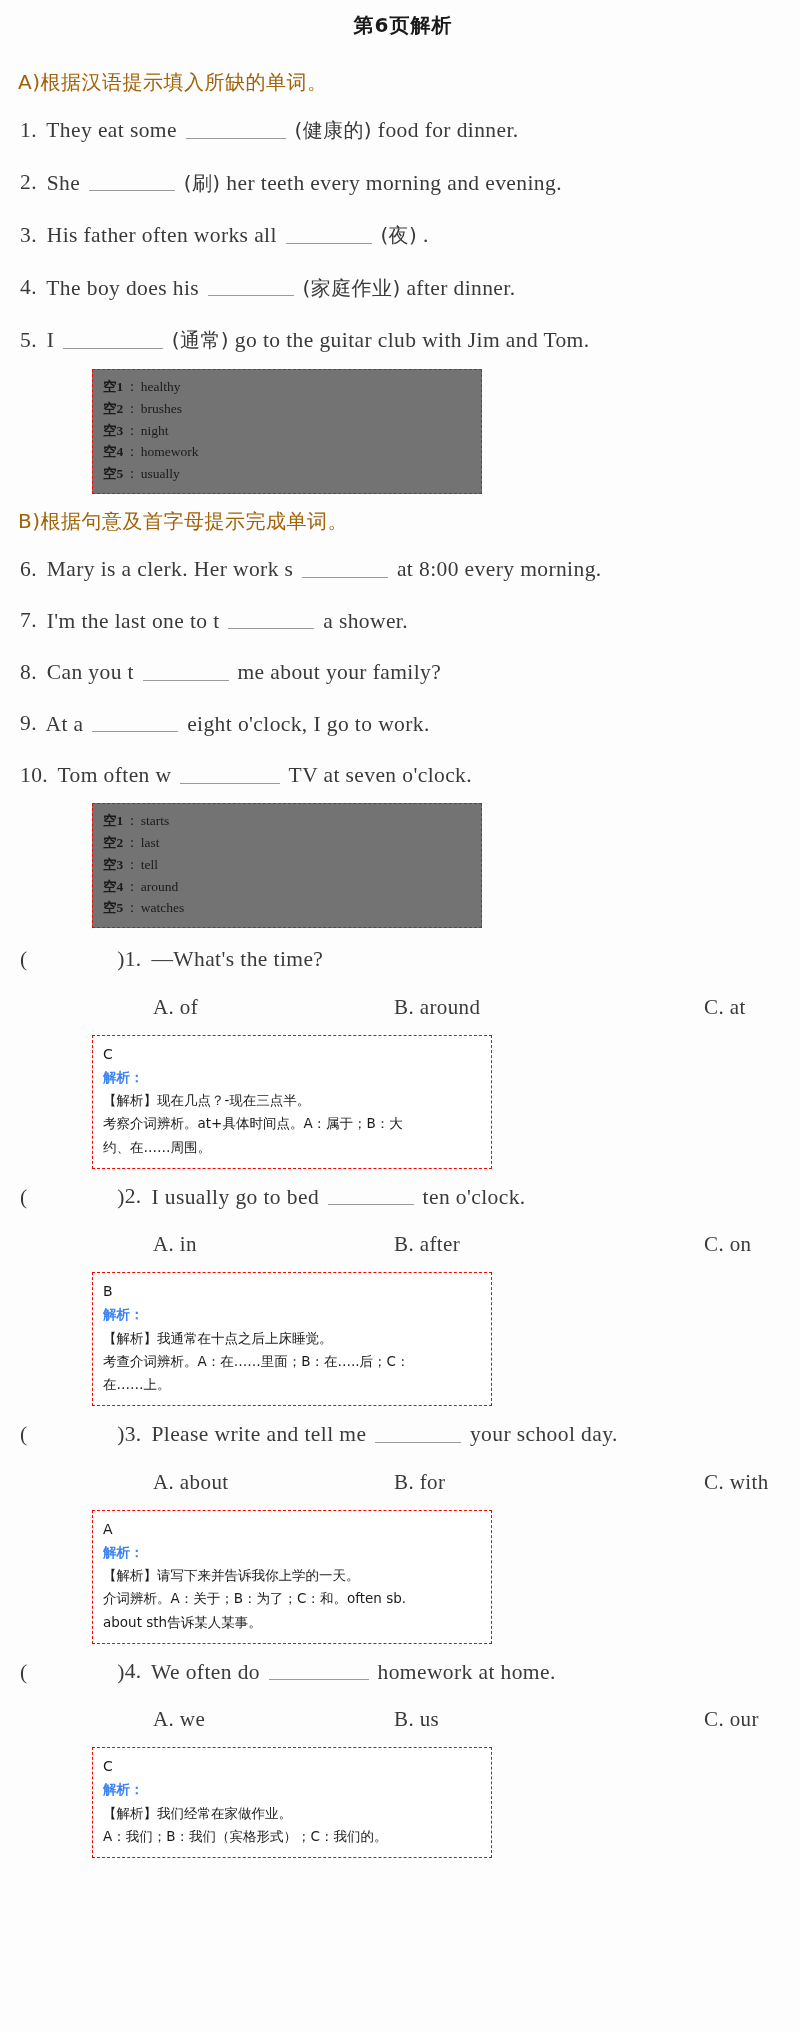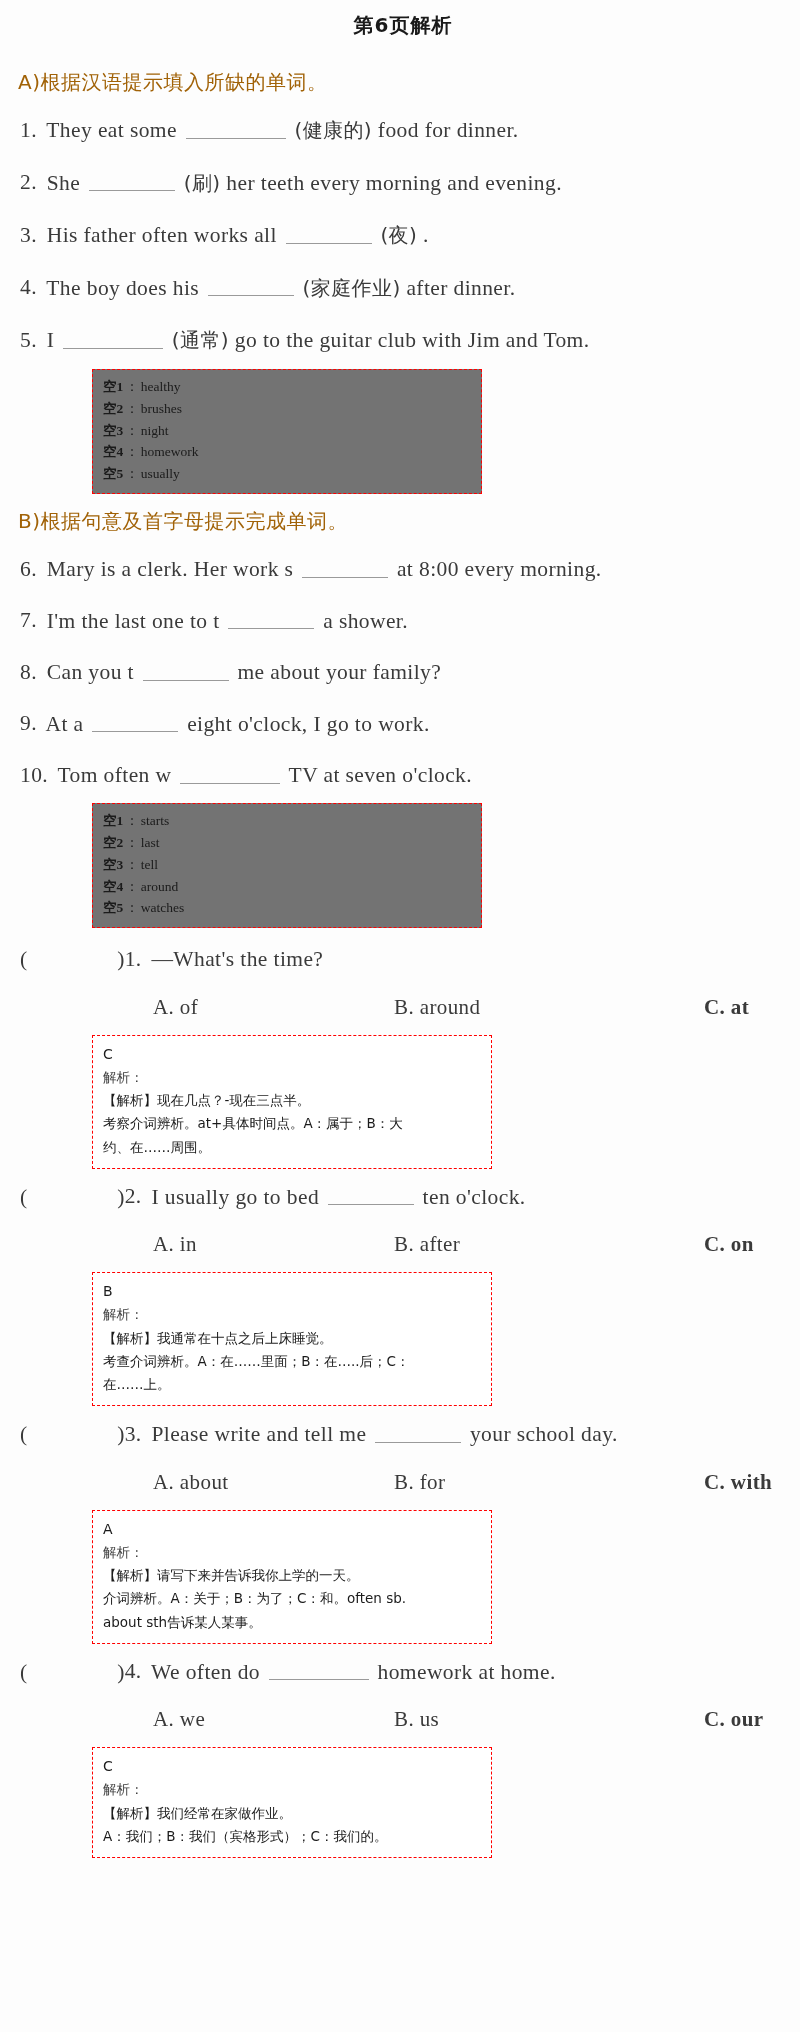--- a/index.html
+++ b/index.html
@@ -79,21 +79,21 @@
     position:relative;
     font-size:21px;
     color:#3a3a3a;
     height:40px;
     margin-bottom:2px;
     white-space:nowrap;
     letter-spacing:0.4px;
   }
   .opts .oa{position:absolute;left:120px;top:8px;margin-left:19px;}
   .opts .ob{position:absolute;left:380px;top:8px;}
-  .opts .oc{position:absolute;left:690px;top:8px;font-weight:bold;}
+  .opts .oc{position:absolute;left:690px;top:8px;}
 
   
   .ansbox{
     border:1.6px dashed #ff0000;
     margin:6px 0 8px 78px;
     width:390px;
     box-sizing:border-box;
     padding:6px 10px 8px 10px;
     background:#737373;
     font-family:Liberation Serif, serif;
@@ -111,21 +111,21 @@
     width:400px;
     box-sizing:border-box;
     padding:6px 10px 9px 10px;
     background:#ffffff;
     font-family:"DejaVu Sans","Liberation Sans",sans-serif;
     font-size:13.5px;
     color:#1b1b1b;
     line-height:1.72;
   }
   .expbox .letter{ font-size:14px; color:#1b1b1b; }
-  .expbox .label{ color:#404040; font-weight:normal; }
+  .expbox .label{ color:#3b82f6; font-weight:bold; }
   .expbox .line{ }
 </style>
 </head>
 <body>
 
 <div class="page">
   <div class="sheet">
 
     <h1 class="title">第6页解析</h1>
 

